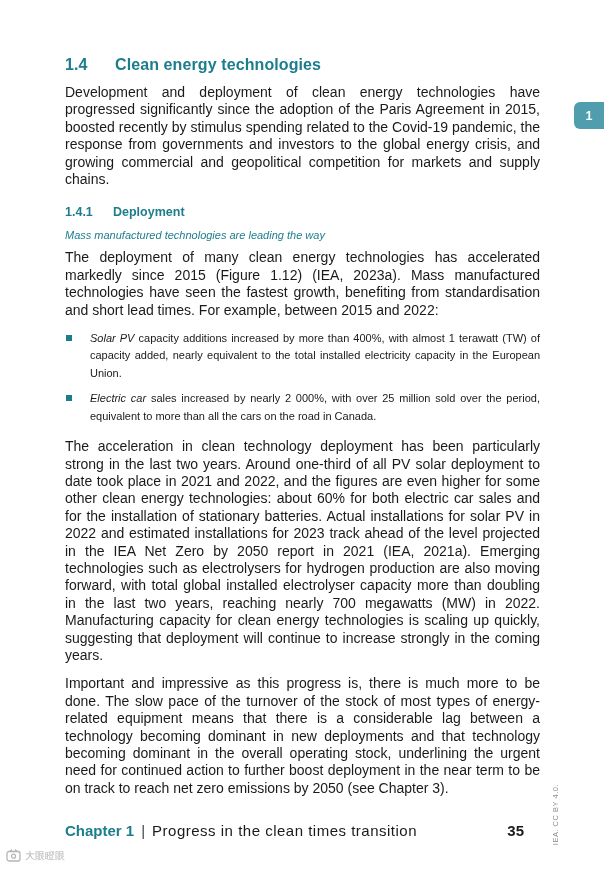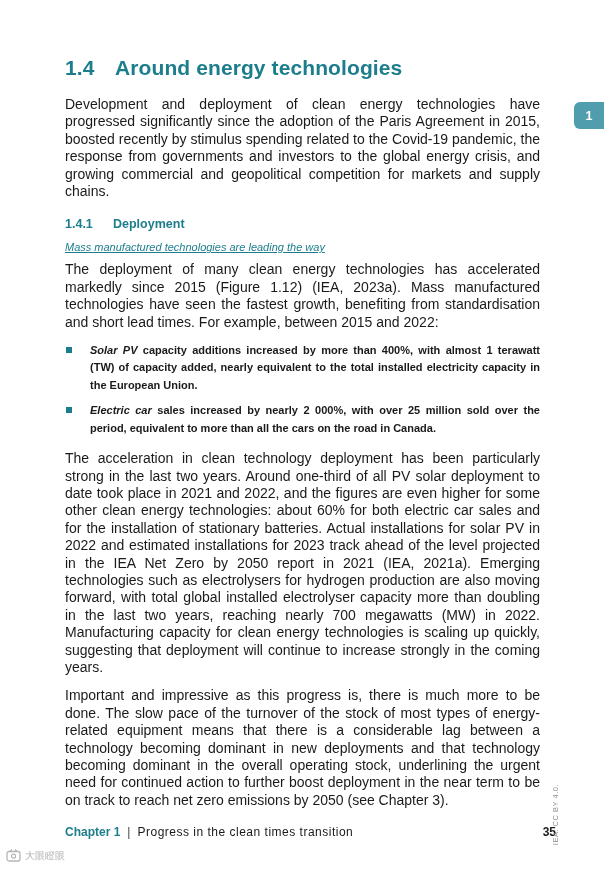--- a/index.html
+++ b/index.html
@@ -13,55 +13,55 @@
   html,body{margin:0;padding:0;}
   body{
     width:604px;height:869px;background:#ffffff;
     font-family:"Liberation Sans", sans-serif;
     color:var(--body-text);
   }
   .page{position:relative;width:604px;height:869px;background:#fff;overflow:hidden;}
   .content{padding:56px 64px 0 65px;}
 
   h1.section-heading{
-    display:flex;align-items:flex-start;margin:0 0 16px 0;
-    color:var(--teal);font-size:21px;font-weight:bold;letter-spacing:0.1px;
+    display:flex;align-items:flex-start;margin:0 0 10px 0;
+    color:var(--teal);font-size:16px;font-weight:bold;letter-spacing:0.1px;
   }
   h1 .num{display:inline-block;width:50px;flex:0 0 50px;}
 
   p.body{
     font-size:14px;line-height:17.4px;text-align:justify;
     margin:0 0 11px 0;
   }
 
   h2.subsection-heading{
     display:flex;align-items:baseline;margin:17px 0 10px 0;
     color:var(--teal);font-size:12.5px;font-weight:bold;
   }
   h2 .num{display:inline-block;width:48px;flex:0 0 48px;}
 
   h3.subhead{
     margin:0 0 8px 0;color:var(--teal);
-    font-size:11px;font-style:italic;font-weight:normal;text-decoration:underline;
+    font-size:11px;font-style:italic;font-weight:normal;
   }
 
-  ul.bullets{list-style:none;margin:6px 0 13px 0;padding:0;font-weight:bold;}
+  ul.bullets{list-style:none;margin:6px 0 13px 0;padding:0;}
   ul.bullets li{
     position:relative;padding-left:25px;margin:0 0 8px 0;
     font-size:11px;line-height:17.4px;text-align:justify;
   }
   ul.bullets .sq{
     position:absolute;left:1px;top:5px;width:6px;height:6px;
     background:var(--teal);
   }
   ul.bullets i.term{font-style:italic;}
 
   .footer{
-    position:absolute;left:65px;right:48px;bottom:30px;
-    display:flex;align-items:baseline;font-size:12px;
+    position:absolute;left:65px;right:80px;bottom:30px;
+    display:flex;align-items:baseline;font-size:15px;
   }
   .footer .chap{color:var(--teal);font-weight:bold;}
   .footer .sep{margin:0 7px;color:#444;font-weight:normal;}
   .footer .ftitle{letter-spacing:0.5px;color:#1a1a1a;}
   .footer .pnum{margin-left:auto;font-weight:bold;color:#1a1a1a;}
 
   .chapter-tab{
     position:absolute;right:0;top:102px;width:30px;height:27px;
     background:var(--tab-teal);color:#fff;
     border-radius:6px 0 0 6px;
@@ -86,21 +86,21 @@
 <body>
 
 <div class="page">
 
   <div class="chapter-tab">1</div>
 
   <div class="content">
 
     <h1 class="section-heading">
       <span class="num">1.4</span>
-      <span>Around energy technologies</span>
+      <span>Clean energy technologies</span>
     </h1>
 
     <p class="body">Development and deployment of clean energy technologies have progressed significantly since the adoption of the Paris Agreement in 2015, boosted recently by stimulus spending related to the Covid-19 pandemic, the response from governments and investors to the global energy crisis, and growing commercial and geopolitical competition for markets and supply chains.</p>
 
     <h2 class="subsection-heading">
       <span class="num">1.4.1</span>
       <span>Deployment</span>
     </h2>
 
     <h3 class="subhead">Mass manufactured technologies are leading the way</h3>

